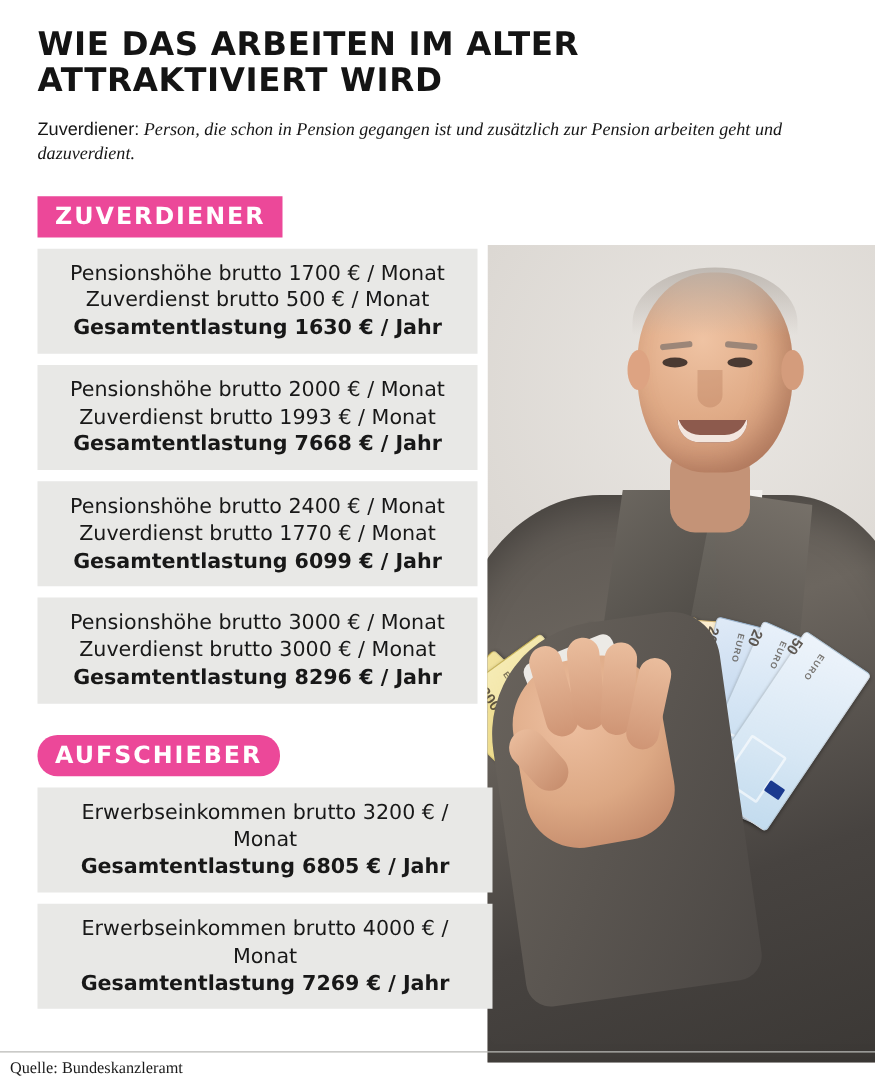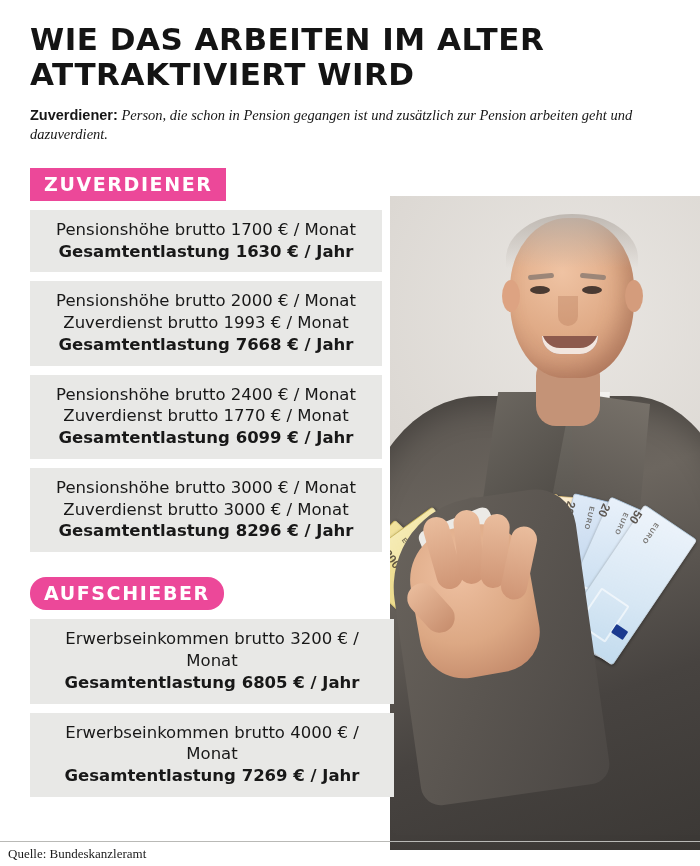--- a/index.html
+++ b/index.html
@@ -290,21 +290,21 @@
   .content {
     position: absolute;
     left: 0;
     top: 0;
     width: 700px;
     padding: 22px 18px 0 30px;
     box-sizing: border-box;
   }
   h1.title {
     margin: 0;
-    font-size: 31px;
+    font-size: 26px;
     line-height: 1.12;
     font-weight: 900;
     letter-spacing: 0.5px;
     text-transform: uppercase;
     color: #141414;
     font-family: "DejaVu Sans", sans-serif;
   }
   .defs {
     margin-top: 14px;
     width: 610px;
@@ -312,21 +312,21 @@
   .def {
     font-size: 14.5px;
     line-height: 1.34;
     font-style: italic;
     color: #161616;
     font-family: "Liberation Serif", serif;
     margin-bottom: 11px;
   }
   .def b {
     font-style: normal;
-    font-weight: bold;
+    font-weight: normal;
     font-family: "Liberation Sans", sans-serif;
   }
   .section-head {
     display: inline-block;
     background: #ec4899;
     color: #ffffff;
     font-weight: 900;
     font-size: 19px;
     letter-spacing: 1.6px;
     padding: 5px 14px 6px 14px;
@@ -469,20 +469,21 @@
       <p class="def">
         <b>Zuverdiener:</b><span> Person, die schon in Pension gegangen ist und zusätzlich zur Pension arbeiten geht und dazuverdient.</span>
       </p>
     </div>
 
     <div class="section-head zu-head">ZUVERDIENER</div>
 
     <div class="cards">
       <div class="card">
         <div class="line">Pensionshöhe brutto 1700 € / Monat</div>
+        <div class="line">Zuverdienst brutto 500 € / Monat</div>
         <div class="line total">Gesamtentlastung 1630 € / Jahr</div>
       </div>
       <div class="card">
         <div class="line">Pensionshöhe brutto 2000 € / Monat</div>
         <div class="line">Zuverdienst brutto 1993 € / Monat</div>
         <div class="line total">Gesamtentlastung 7668 € / Jahr</div>
       </div>
       <div class="card">
         <div class="line">Pensionshöhe brutto 2400 € / Monat</div>
         <div class="line">Zuverdienst brutto 1770 € / Monat</div>

